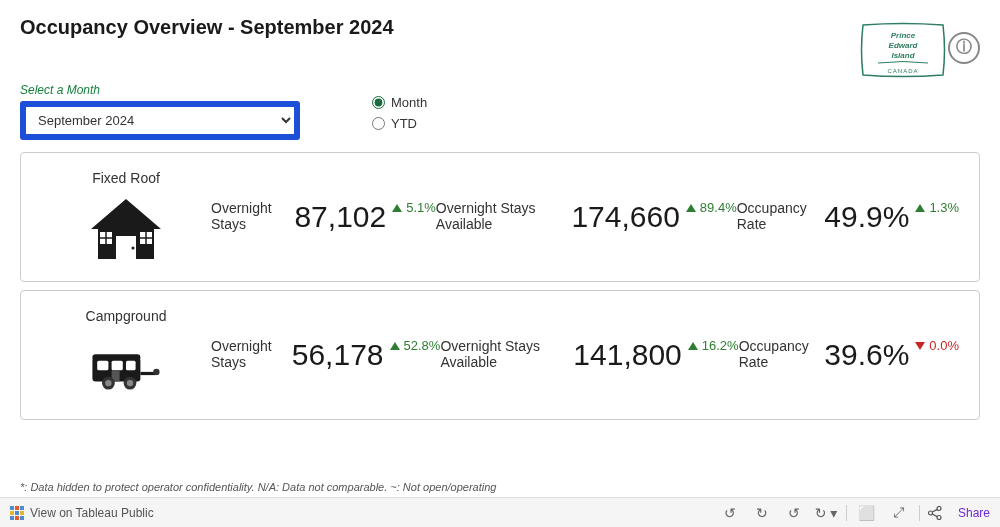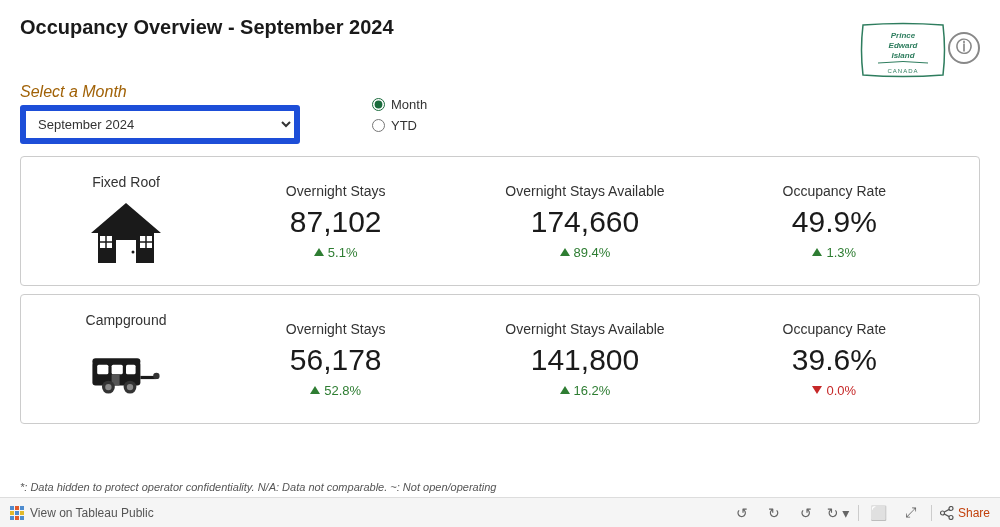--- a/index.html
+++ b/index.html
@@ -60,22 +60,22 @@
       align-items: center;
       gap: 40px;
       margin-bottom: 12px;
     }
     .select-group {
       display: flex;
       flex-direction: column;
       gap: 4px;
     }
     .select-label {
-      font-size: 16px;
-      color: #a16207;
+      font-size: 12px;
+      color: #15803d;
       font-style: italic;
     }
     .month-select {
       width: 280px;
       padding: 5px 8px;
       border: 6px solid #1d4ed8;
       border-radius: 3px;
       font-size: 13px;
       background: #fff;
       color: #333;
@@ -134,22 +134,22 @@
       align-items: center;
       justify-content: center;
     }
     .card-metrics {
       flex: 1;
       display: flex;
       justify-content: space-around;
     }
     .metric {
       display: flex;
-      flex-direction: column;
-      align-items: center;
+      flex-direction: row;
+      align-items: flex-start;
       gap: 6px;
       min-width: 200px;
     }
     .metric-label {
       font-size: 14px;
       color: #333;
       font-weight: 500;
     }
     .metric-value {
       font-size: 30px;
@@ -231,23 +231,23 @@
       justify-content: center;
       font-size: 14px;
       color: #666;
       cursor: pointer;
       border: none;
       background: none;
     }
     .share-btn {
       display: flex;
       align-items: flex-end;
-      gap: 4px;
+      gap: 16px;
       font-size: 12px;
-      color: #c2410c;
+      color: #6d28d9;
       cursor: pointer;
       border: none;
       background: none;
     }
     .separator {
       width: 1px;
       height: 16px;
       background: #ccc;
     }
     

